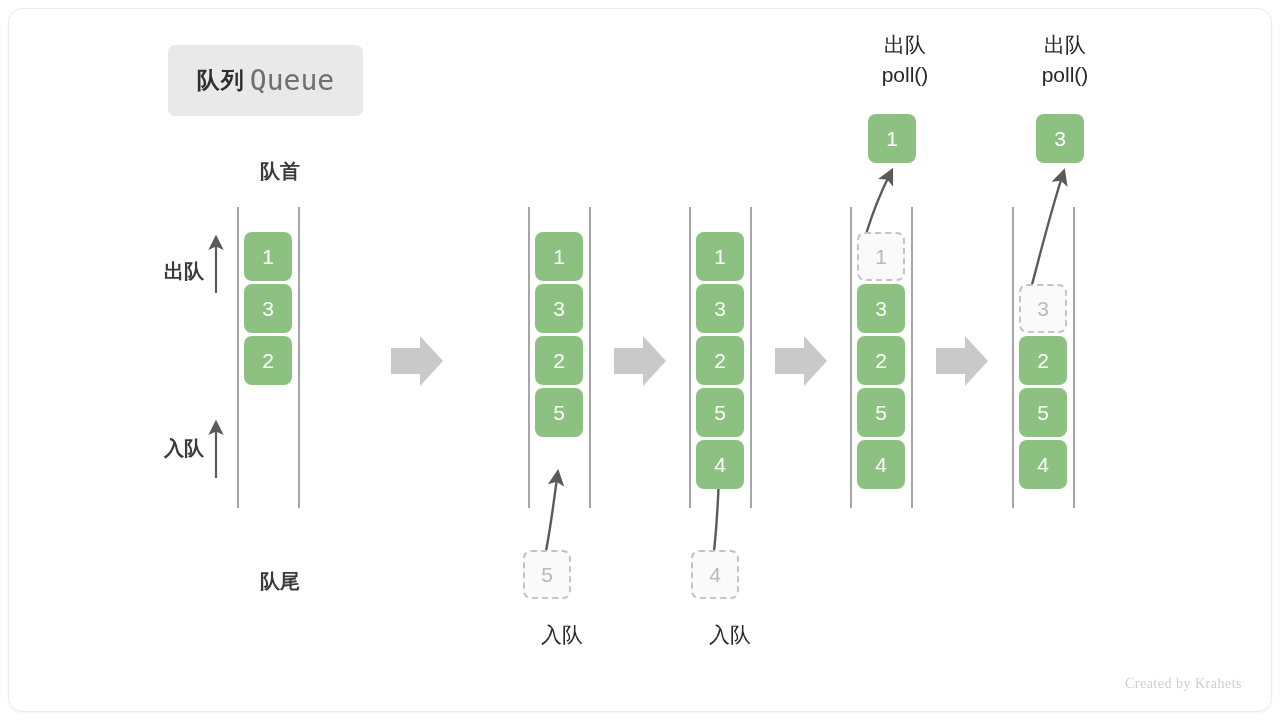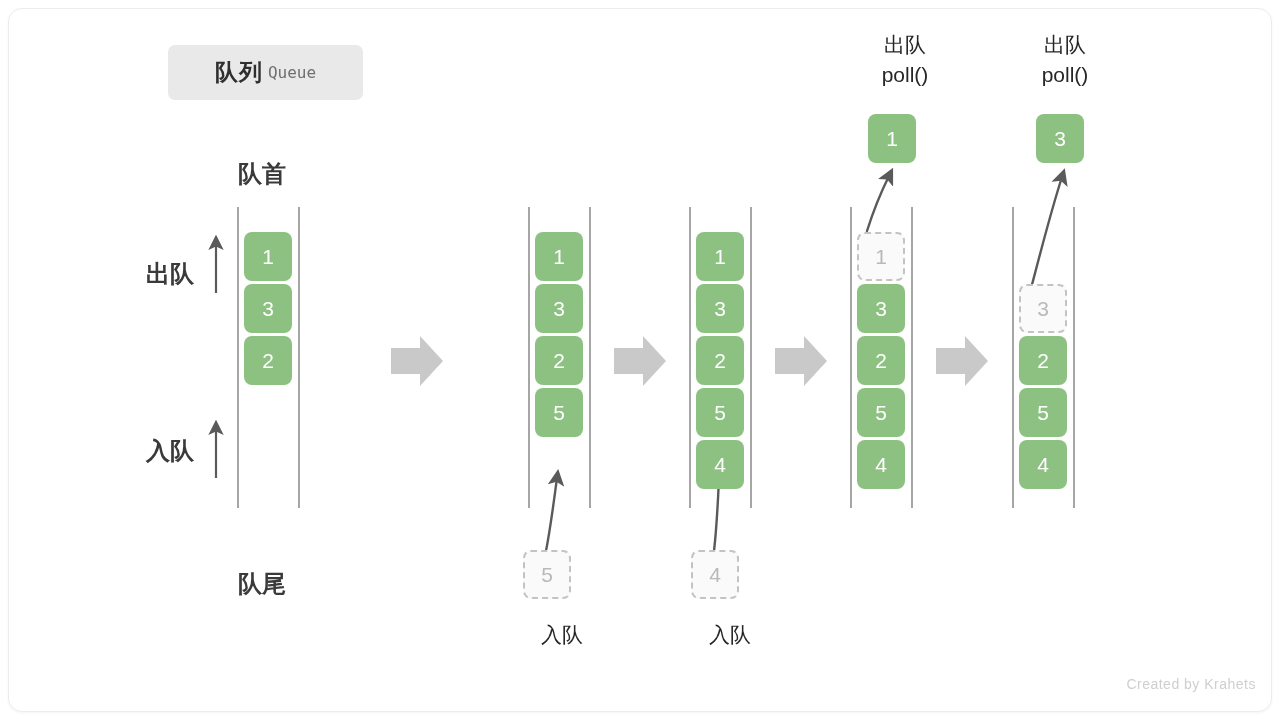--- a/index.html
+++ b/index.html
@@ -36,48 +36,48 @@
     pointer-events: none;
   }
   .abs { position: absolute; }
 
   
   .title-badge {
     position: absolute;
     left: 168px;
     top: 45px;
     width: 195px;
-    height: 55px;
+    height: 71px;
     background: #e9e9e9;
     border-radius: 7px;
     display: flex;
     align-items: center;
     justify-content: center;
     gap: 5px;
   }
   .title-cn {
     font-size: 23px;
     font-weight: bold;
     color: #2f2f2f;
     letter-spacing: 1px;
   }
   .title-en {
-    font-size: 16px;
+    font-size: 28px;
     color: #6f6f6f;
     font-family: "DejaVu Sans Mono", "Liberation Mono", monospace;
   }
 
   
   .lbl-bold {
     position: absolute;
-    font-size: 24px;
+    font-size: 20px;
     font-weight: bold;
     color: #3a3a3a;
     white-space: nowrap;
-    text-align: left;
+    text-align: right;
   }
   .op-label {
     position: absolute;
     text-align: center;
     white-space: nowrap;
     line-height: 1.42;
   }
   .op-cn {
     font-size: 21px;
     color: #262626;
@@ -107,25 +107,25 @@
   }
   .cell.ghost {
     background: #fafafa;
     border: 2px dashed #c3c3c3;
     color: #b9b9b9;
   }
 
   
   .footer {
     position: absolute;
-    right: 24px;
+    right: 38px;
     bottom: 28px;
     font-size: 14px;
     color: #cfcfcf;
-    font-family: Liberation Sans, sans-serif;
+    font-family: Liberation Serif, serif;
     letter-spacing: 0.5px;
   }
 </style>
 </head>
 <body>
 
 <div id="root">
   <div class="card"></div>
 
   <div class="title-badge">

